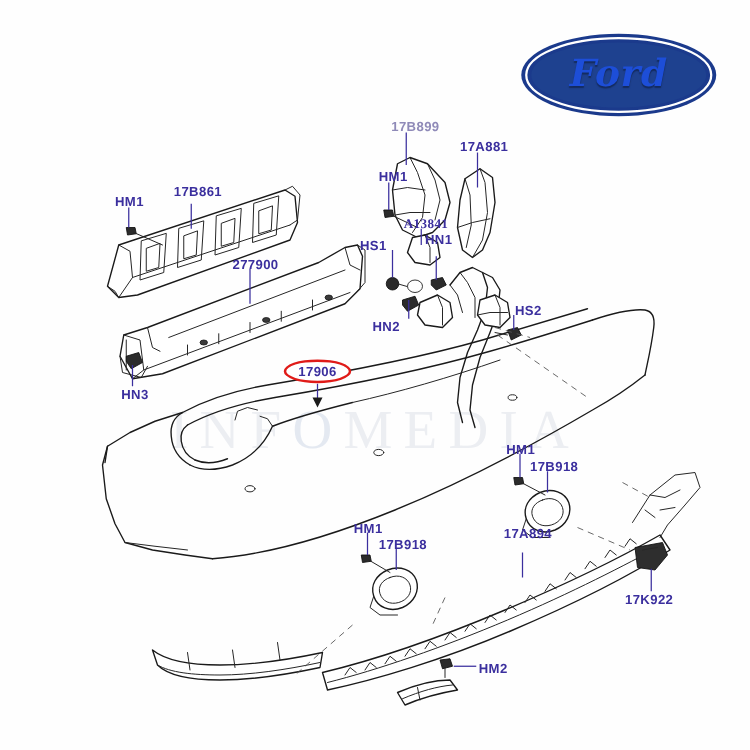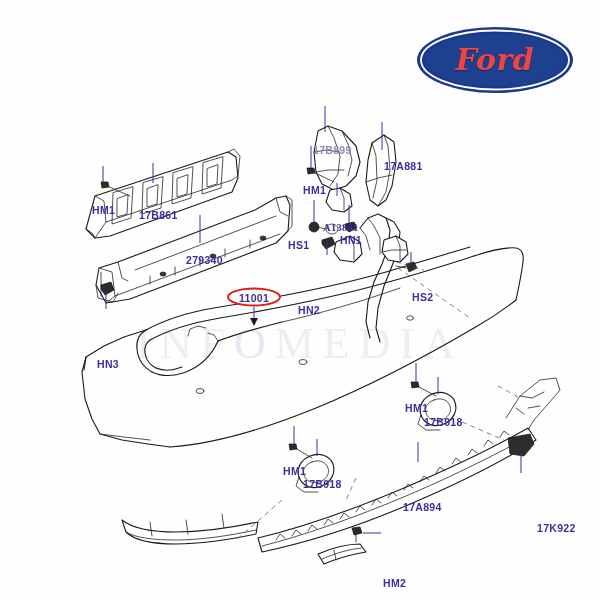--- a/index.html
+++ b/index.html
@@ -22,21 +22,21 @@
   #ford-logo{
     position:absolute;
     left:415px; top:25px;
     width:160px; height:70px;
   }
   #ford-logo svg{display:block;width:100%;height:100%;}
   #ford-wordmark{
     position:absolute;
     left:0;top:0;width:100%;height:100%;
     display:flex;align-items:center;justify-content:center;
-    color:#ef4444;
+    color:#1d4ed8;
     font-family:"DejaVu Serif", serif;
     font-style:italic;
     font-weight:bold;
     font-size:30px;
     letter-spacing:0.5px;
     text-shadow:0 1px 1px rgba(0,0,0,.35);
     pointer-events:none;
     padding-bottom:2px;
     box-sizing:border-box;
   }
@@ -69,21 +69,20 @@
   
   .lbl{
     position:absolute;
     font-family:"Liberation Sans", sans-serif;
     font-size:10.5px;
     font-weight:bold;
     color:#3b2f9e;
     white-space:nowrap;
     letter-spacing:.3px;
     line-height:1;
-    margin-top:48px;
   }
   .lbl.clipped{ color:#8f8ab8; }
 
   
   #hl-callout{
     position:absolute;
     left:254px; top:297px;
     transform:translate(-50%,-50%);
     width:54px;height:19px;
     border:2px solid #e01b18;
@@ -369,37 +368,37 @@
     <svg viewBox="0 0 160 70">
       <ellipse cx="80" cy="35" rx="78" ry="33" fill="#1b3a8c"></ellipse>
       <ellipse cx="80" cy="35" rx="74" ry="29.5" fill="none" stroke="#ffffff" stroke-width="1.8"></ellipse>
       <ellipse cx="80" cy="35" rx="70" ry="26" fill="#1e418f"></ellipse>
     </svg>
     <div id="ford-wordmark">Ford</div>
   </div>
 
   <div id="callout-layer">
       <div class="lbl clipped" style="left: 313px; top: 97px;">17B899</div>
-      <div class="lbl" style="left: 384px; top: 113px;">17A881</div>
+      <div class="lbl" style="left: 368px; top: 113px;">17A881</div>
       <div class="lbl" style="left: 303px; top: 137px;">HM1</div>
       <div class="lbl" style="left: 323px; top: 175px; font-family: Liberation Serif, serif;">A13841</div>
       <div class="lbl" style="left: 92px; top: 157px;">HM1</div>
-      <div class="lbl" style="left: 139px; top: 162px;">17B861</div>
-      <div class="lbl" style="left: 186px; top: 207px;">279340</div>
+      <div class="lbl" style="left: 139px; top: 149px;">17B861</div>
+      <div class="lbl" style="left: 186px; top: 207px;">277900</div>
       <div class="lbl" style="left: 288px; top: 192px;">HS1</div>
       <div class="lbl" style="left: 340px; top: 187px;">HN1</div>
       <div class="lbl" style="left: 298px; top: 257px;">HN2</div>
       <div class="lbl" style="left: 412px; top: 244px;">HS2</div>
       <div class="lbl" style="left: 97px; top: 311px;">HN3</div>
       <div class="lbl" style="left: 405px; top: 355px;">HM1</div>
       <div class="lbl" style="left: 424px; top: 369px;">17B918</div>
       <div class="lbl" style="left: 283px; top: 418px;">HM1</div>
       <div class="lbl" style="left: 303px; top: 431px;">17B918</div>
-      <div class="lbl" style="left: 403px; top: 454px;">17A894</div>
-      <div class="lbl" style="left: 537px; top: 475px;">17K922</div>
+      <div class="lbl" style="left: 403px; top: 422px;">17A894</div>
+      <div class="lbl" style="left: 500px; top: 475px;">17K922</div>
       <div class="lbl" style="left: 383px; top: 530px;">HM2</div>
     </div>
 
   <div id="hl-callout">
-    <span>11001</span>
+    <span>17906</span>
   </div>
 
 </div>
 
 </body></html>

